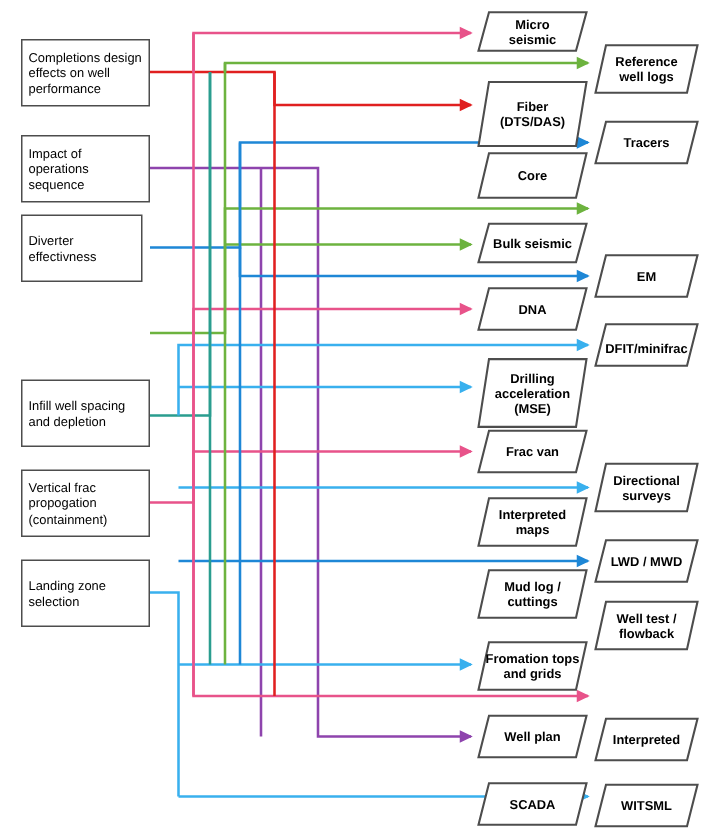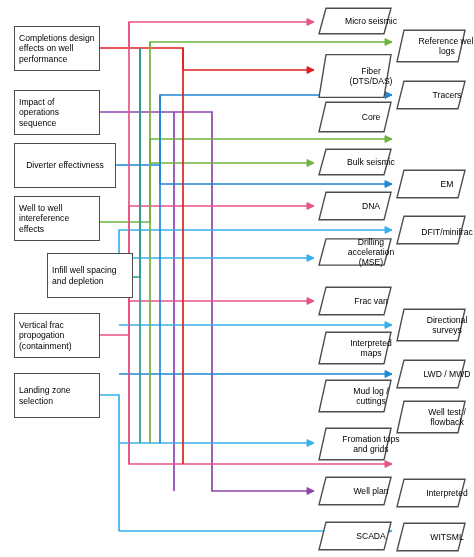--- a/index.html
+++ b/index.html
@@ -24,24 +24,24 @@
   
   .rect-node{
     border:1.3px solid #4d4d4d;
     background:#ffffff;
     font-size:8.6px;
   }
   
   .para-wrap{position:absolute;}
   .para-wrap .para-bg{position:absolute;left:0;top:0;width:100%;height:100%;}
   .para-wrap .para-txt{
-    position:absolute;left:16px;top:0;width:100%;height:100%;
+    position:absolute;left:0;top:0;width:100%;height:100%;
     display:flex;align-items:center;justify-content:center;
     text-align:center;font-size:8.6px;color:#000;line-height:1.2;
-    box-sizing:border-box;padding:0 10px;
+    box-sizing:border-box;padding:0 10px;font-weight:bold;
   }
 </style>
 </head>
 <body>
 
 <div id="canvas">
 
   <svg class="svg-layer" viewBox="0 0 474 557" width="474" height="557">
 
     <g>
@@ -157,27 +157,24 @@
   </svg>
 
   <div class="node-layer">
 
     <div class="node rect-node" style="left:14px;top:26px;width:86px;height:45px;">
       <span class="lbl">Completions design effects on well performance</span>
     </div>
     <div class="node rect-node" style="left:14px;top:90px;width:86px;height:45px;">
       <span class="lbl">Impact of operations sequence</span>
     </div>
-    <div class="node rect-node" style="left:14px;top:143px;width:102px;height:45px;">
+    <div class="node rect-node" style="left:14px;top:143px;width:81px;height:45px;">
       <span class="lbl">Diverter effectivness</span>
     </div>
-    <div class="node rect-node" style="left:14px;top:196px;width:86px;height:45px;">
-      <span class="lbl">Well  to well intereference effects</span>
-    </div>
-    <div class="node rect-node" style="left:14px;top:253px;width:86px;height:45px;margin-left:33px;">
+    <div class="node rect-node" style="left:14px;top:253px;width:86px;height:45px;">
       <span class="lbl">Infill well spacing and depletion</span>
     </div>
     <div class="node rect-node" style="left:14px;top:313px;width:86px;height:45px;">
       <span class="lbl">Vertical frac propogation (containment)</span>
     </div>
     <div class="node rect-node" style="left:14px;top:373px;width:86px;height:45px;">
       <span class="lbl">Landing zone selection</span>
     </div>
 
     <div class="para-wrap" style="left:318px;top:7px;width:74px;height:28px;">
@@ -203,21 +200,21 @@
         <polygon points="8,1.2 73,1.2 66,26.8 1,26.8" fill="#fff" stroke="#4d4d4d" stroke-width="1.4" vector-effect="non-scaling-stroke"></polygon>
       </svg>
       <div class="para-txt">Bulk seismic</div>
     </div>
     <div class="para-wrap" style="left:318px;top:191px;width:74px;height:30px;">
       <svg class="para-bg" viewBox="0 0 74 30" preserveAspectRatio="none">
         <polygon points="8,1.2 73,1.2 66,28.8 1,28.8" fill="#fff" stroke="#4d4d4d" stroke-width="1.4" vector-effect="non-scaling-stroke"></polygon>
       </svg>
       <div class="para-txt">DNA</div>
     </div>
-    <div class="para-wrap" style="left:318px;top:238px;width:74px;height:28px;">
+    <div class="para-wrap" style="left:318px;top:238px;width:74px;height:48px;">
       <svg class="para-bg" viewBox="0 0 74 40" preserveAspectRatio="none">
         <polygon points="8,1.2 73,1.2 66,38.8 1,38.8" fill="#fff" stroke="#4d4d4d" stroke-width="1.4" vector-effect="non-scaling-stroke"></polygon>
       </svg>
       <div class="para-txt">Drilling acceleration (MSE)</div>
     </div>
     <div class="para-wrap" style="left:318px;top:286px;width:74px;height:30px;">
       <svg class="para-bg" viewBox="0 0 74 30" preserveAspectRatio="none">
         <polygon points="8,1.2 73,1.2 66,28.8 1,28.8" fill="#fff" stroke="#4d4d4d" stroke-width="1.4" vector-effect="non-scaling-stroke"></polygon>
       </svg>
       <div class="para-txt">Frac van</div>

